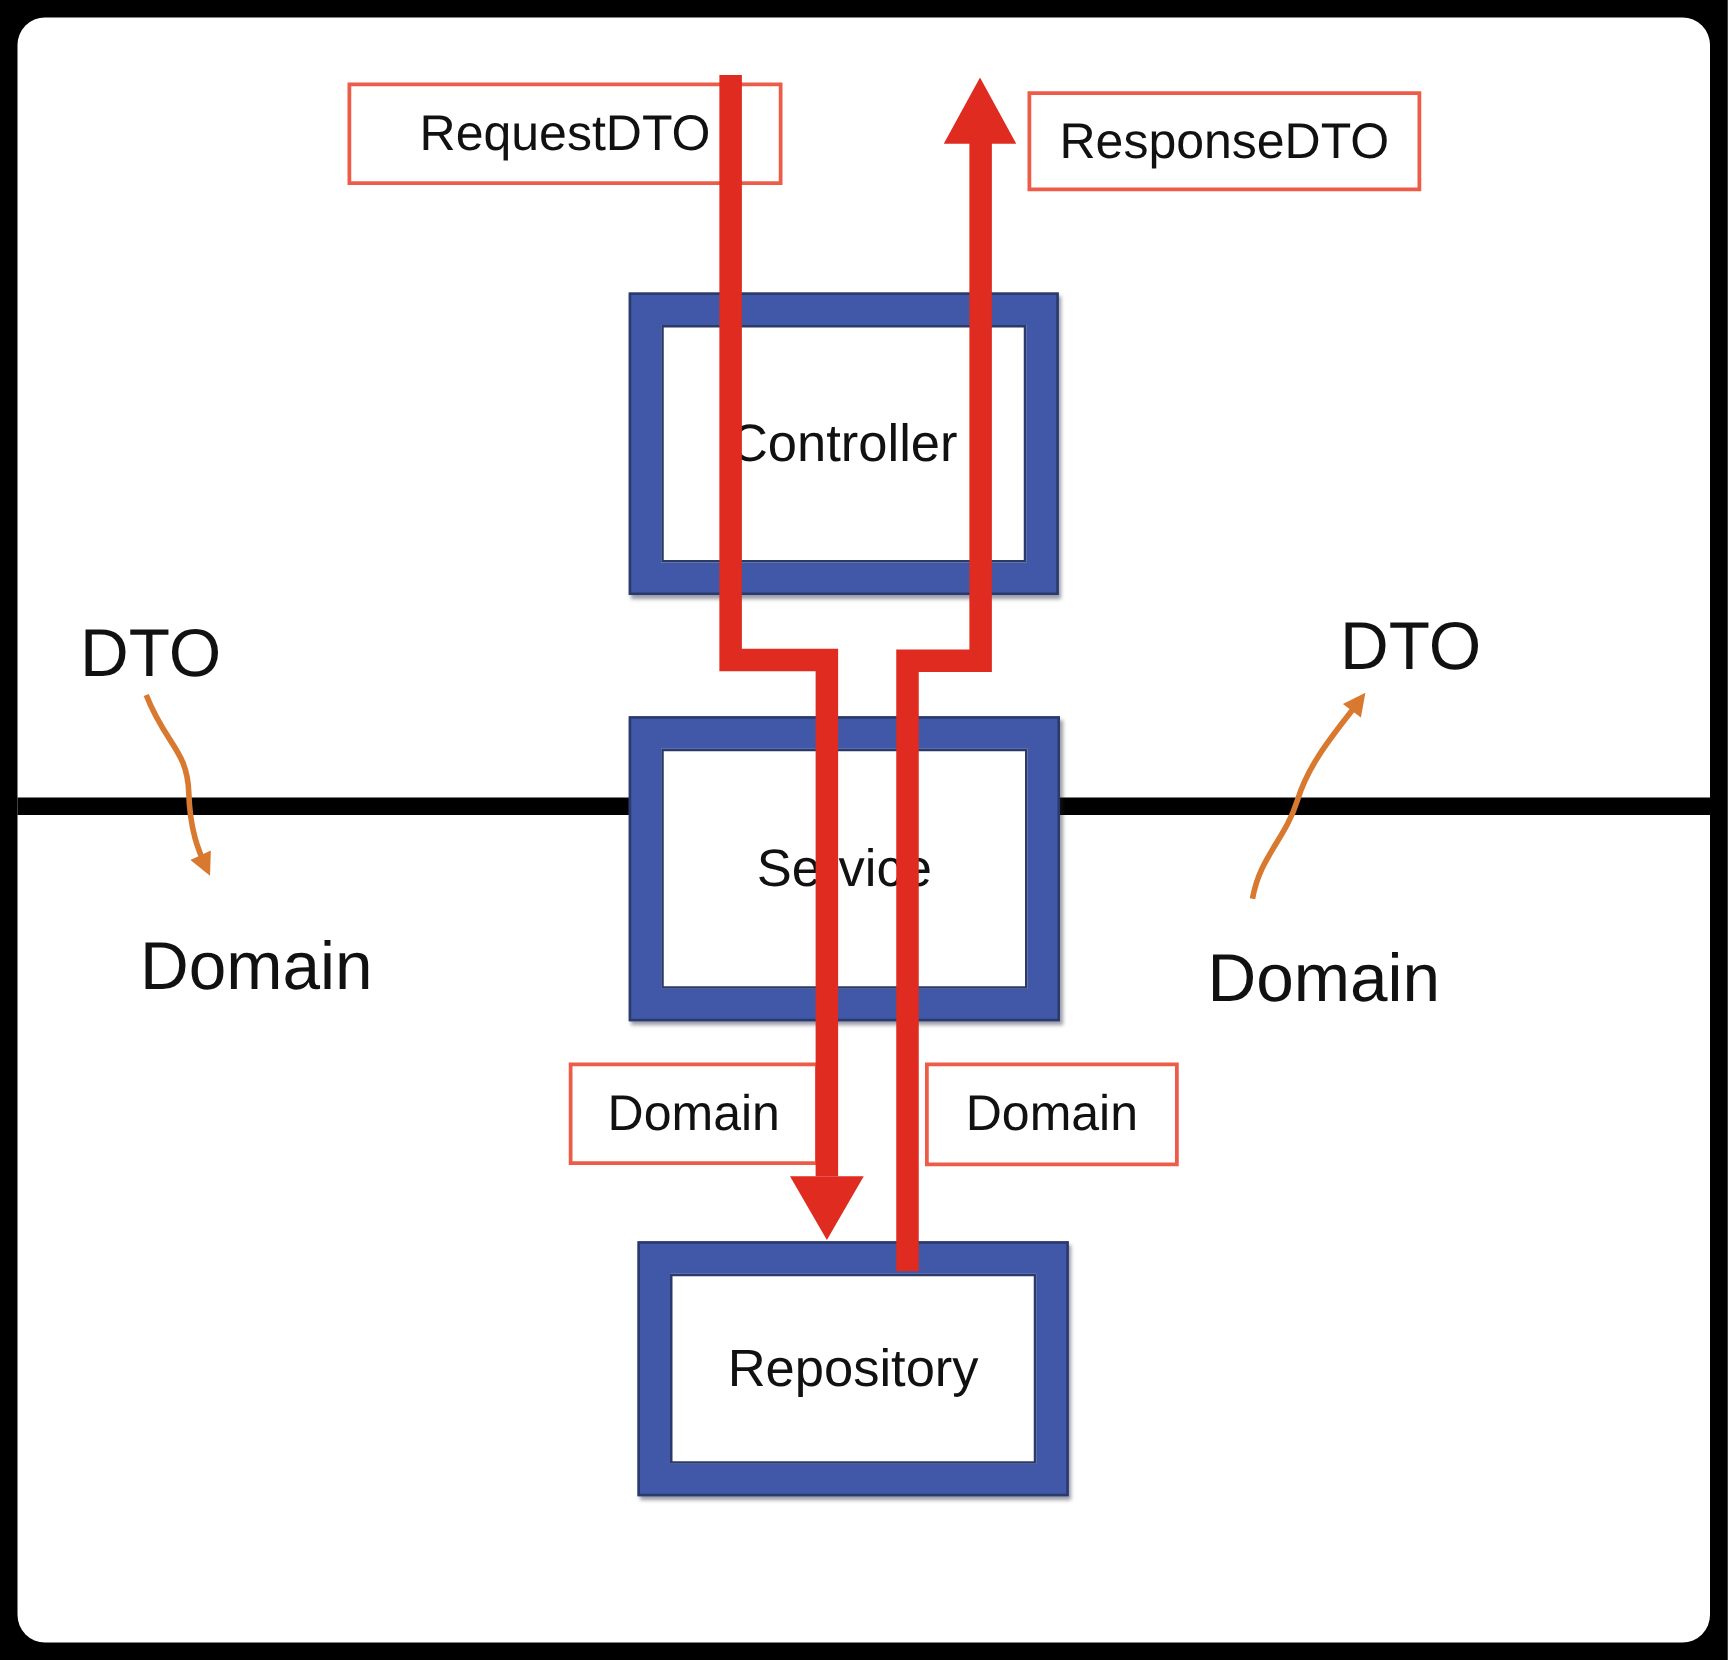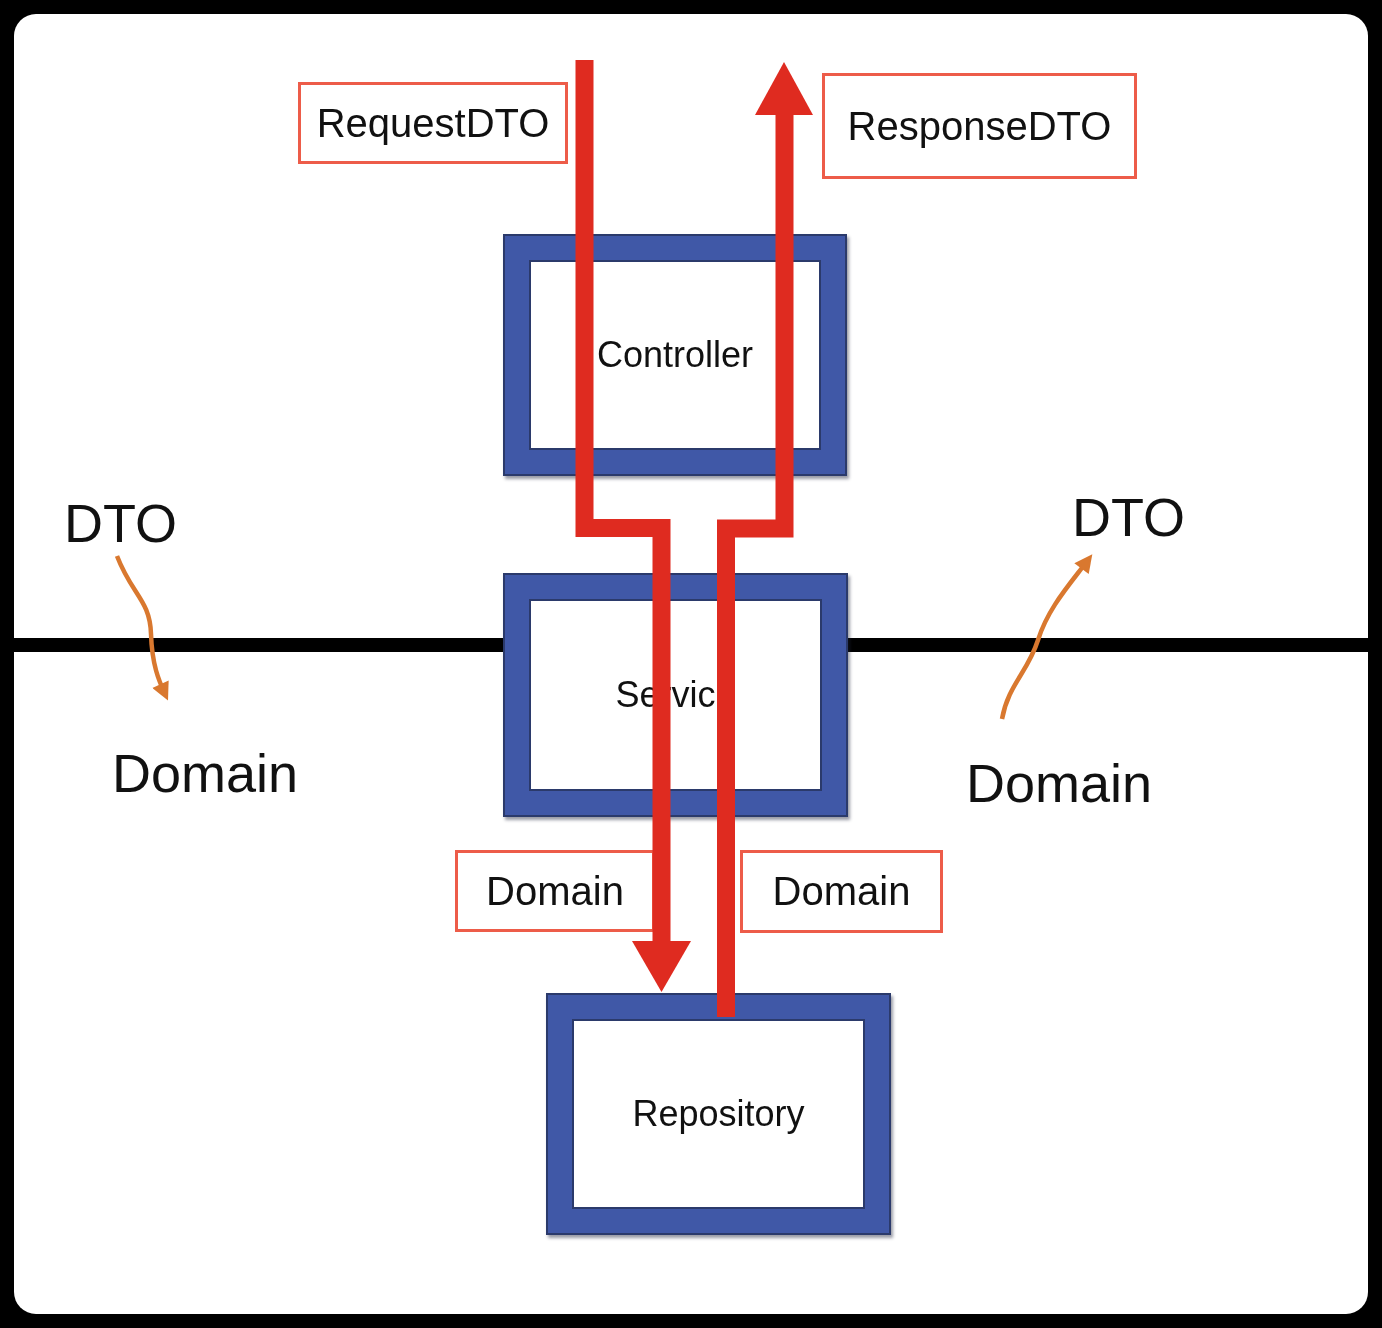--- a/index.html
+++ b/index.html
@@ -34,38 +34,38 @@
     display:flex;
     z-index:10;
   }
   .bluebox .inner {
     flex:1; margin:24px;
     background:var(--canvas-bg, #fff);
     border:2px solid var(--box-outline, #2B3A6B);
     display:flex; align-items:center; justify-content:center;
   }
   .bluebox .inner span {
-    font-size:36px; color:var(--text, #111);
+    font-size:42px; color:var(--text, #111);
   }
   .box-controller { left:503px; top:234px; width:344px; height:242px; }
   .box-service    { left:503px; top:573px; width:345px; height:244px; }
-  .box-repository { left:510px; top:993px; width:345px; height:242px;margin-left:36px; }
+  .box-repository { left:510px; top:993px; width:345px; height:204px; }
 
   .rlabel {
     position:absolute;
     box-sizing:border-box;
     background:var(--canvas-bg, #fff);
     border:3px solid var(--label-border, #ED5C49);
     display:flex; align-items:center; justify-content:center;
     font-size:40px; color:var(--text, #111);
     z-index:20;
     white-space:nowrap;
   }
-  .lbl-request  { left:278px; top:82px;  width:270px; height:82px;margin-left:20px; }
-  .lbl-response { left:822px; top:73px;  width:315px; height:106px; }
+  .lbl-request  { left:278px; top:66px;  width:348px; height:82px; }
+  .lbl-response { left:822px; top:73px;  width:315px; height:80px; }
   .lbl-domleft  { left:455px; top:850px; width:200px; height:82px; }
   .lbl-domright { left:740px; top:850px; width:203px; height:83px; }
 
   .side {
     position:absolute;
     font-size:54px; color:var(--text, #111);
     white-space:nowrap;
     z-index:20;
   }
   .side-dto-left     { left:64px;   top:492px; }

